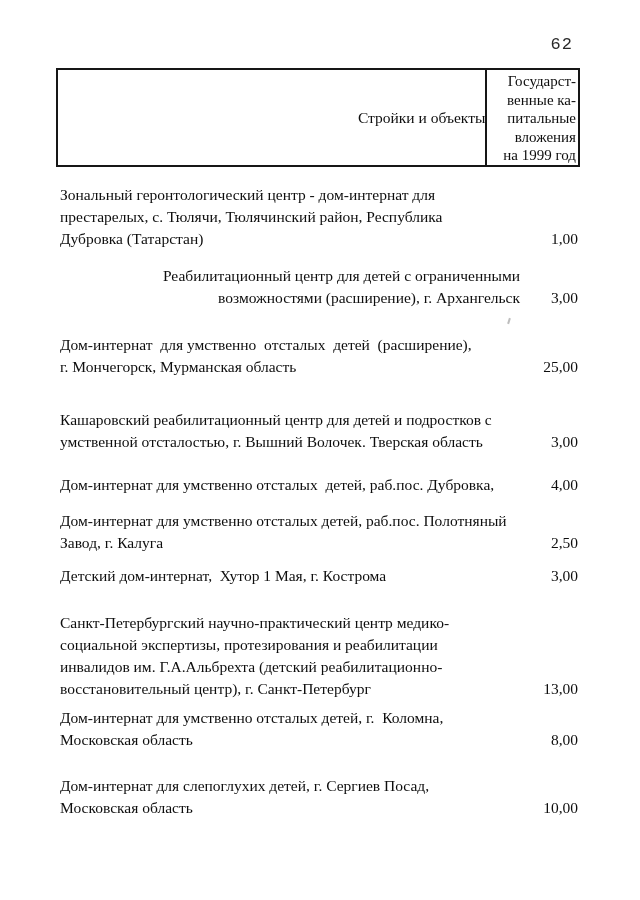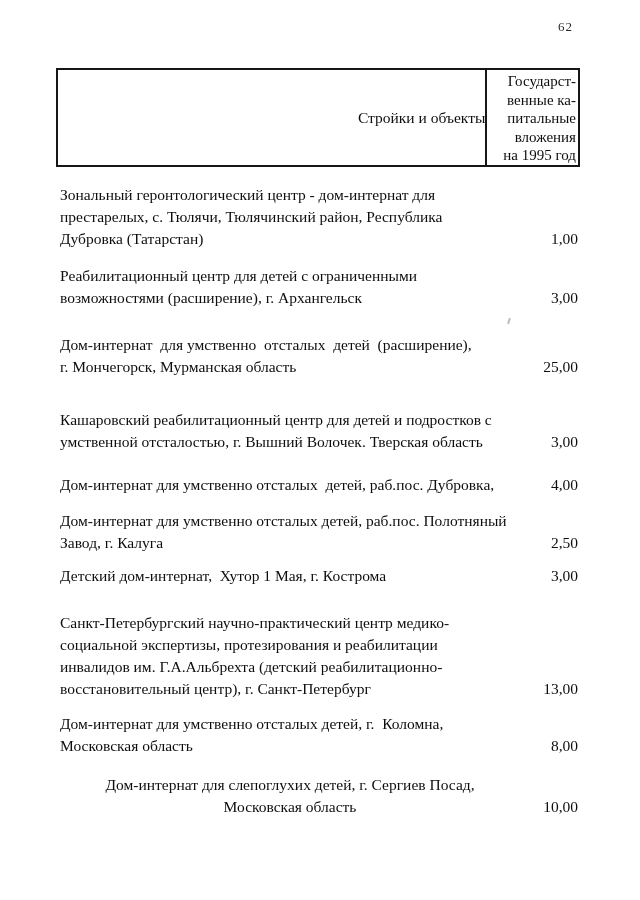--- a/index.html
+++ b/index.html
@@ -10,23 +10,23 @@
     color:#0e0e0e;
   }
   .page {
     position:relative;
     width:640px; height:900px;
     background:#ffffff;
     overflow:hidden;
   }
   .page-number {
     position:absolute;
-    top:19px; right:67px;
-    font-family:Liberation Serif, serif;
-    font-size:13px;
+    top:35px; right:67px;
+    font-family:Liberation Mono, monospace;
+    font-size:17px;
     color:#2a2a2a;
     letter-spacing:1px;
   }
   .header-table {
     position:absolute;
     left:56px; top:68px;
     width:524px; height:99px;
     box-sizing:border-box;
     border:2.5px solid #161616;
     display:flex;
@@ -61,29 +61,29 @@
   }
   .row-lines { width:460px; }
   .line { white-space:pre; }
   .row-value {
     position:absolute;
     right:0; bottom:0;
     line-height:22px;
     white-space:pre;
   }
   
-  .row:nth-of-type(2)  { margin-top:15px; }
+  .row:nth-of-type(2)  { margin-top:15px;text-align:right; }
   .row:nth-of-type(3)  { margin-top:25px; }
   .row:nth-of-type(4)  { margin-top:31px; }
   .row:nth-of-type(5)  { margin-top:21px; }
   .row:nth-of-type(6)  { margin-top:14px; }
   .row:nth-of-type(7)  { margin-top:11px; }
   .row:nth-of-type(8)  { margin-top:25px; }
-  .row:nth-of-type(9)  { margin-top:13px; }
-  .row:nth-of-type(10) { margin-top:17px;text-align:center; }
+  .row:nth-of-type(9)  { margin-top:7px; }
+  .row:nth-of-type(10) { margin-top:24px; }
   .artifact {
     position:absolute;
     left:508px; top:318px;
     width:2px; height:6px;
     background:#9a9a9a;
     transform:rotate(18deg);
     opacity:0.65;
   }
 </style>
 </head>
@@ -95,21 +95,21 @@
 
   <div class="header-table">
     <div class="hcell-left">
       <span>Стройки и объекты</span>
     </div>
     <div class="hcell-right">
         <div class="hline">Государст-</div>
         <div class="hline">венные ка-</div>
         <div class="hline">питальные</div>
         <div class="hline">вложения</div>
-        <div class="hline">на 1995 год</div>
+        <div class="hline">на 1999 год</div>
       </div>
   </div>
 
   <div class="table-body">
       <div class="row">
     <div class="row-lines">
           <div class="line">Зональный геронтологический центр - дом-интернат для</div>
           <div class="line">престарелых, с. Тюлячи, Тюлячинский район, Республика</div>
           <div class="line">Дубровка (Татарстан)</div>
         </div>

